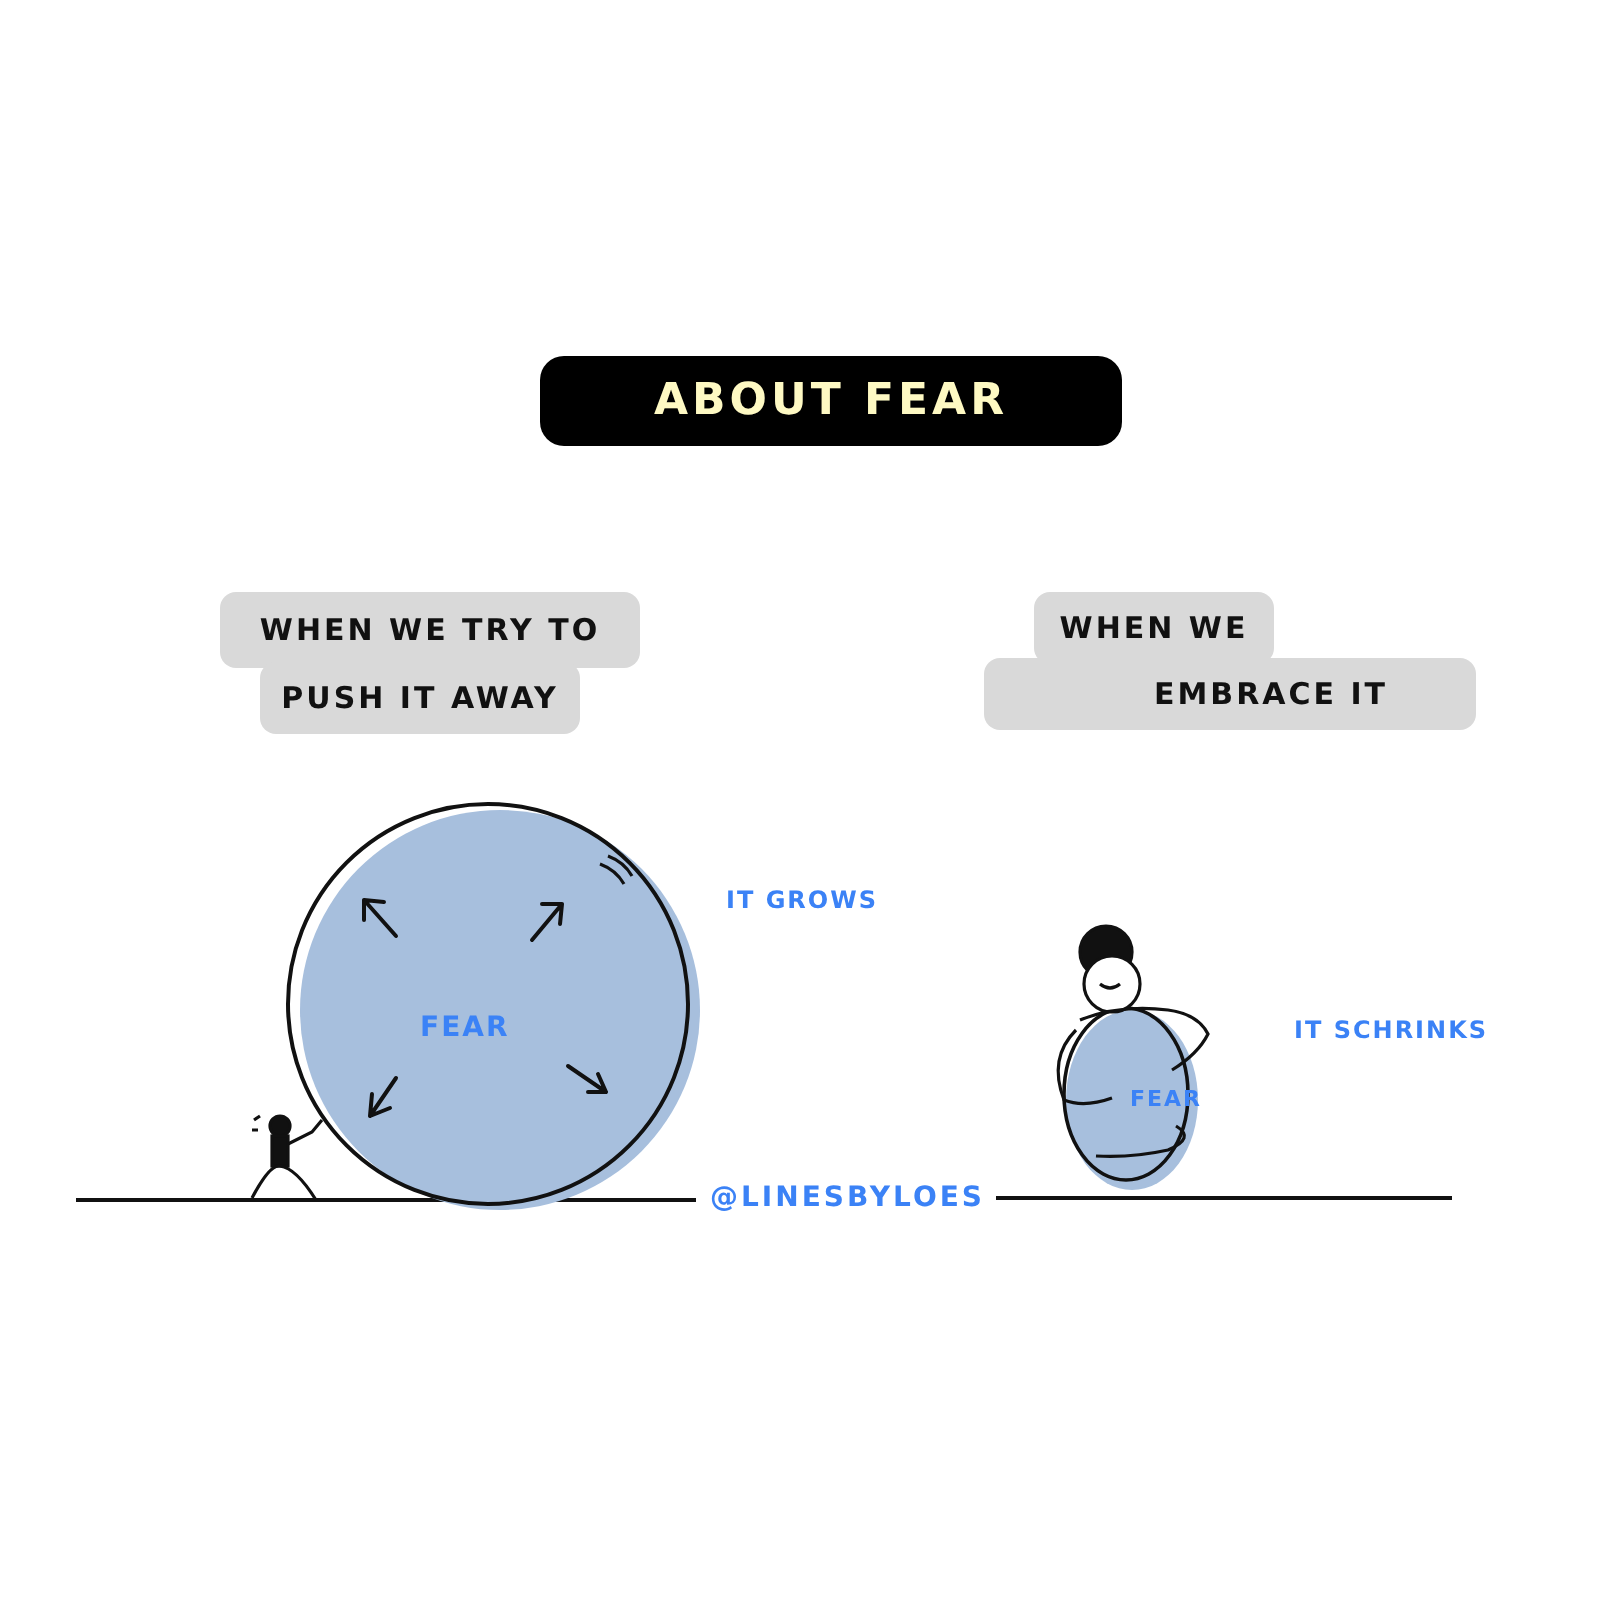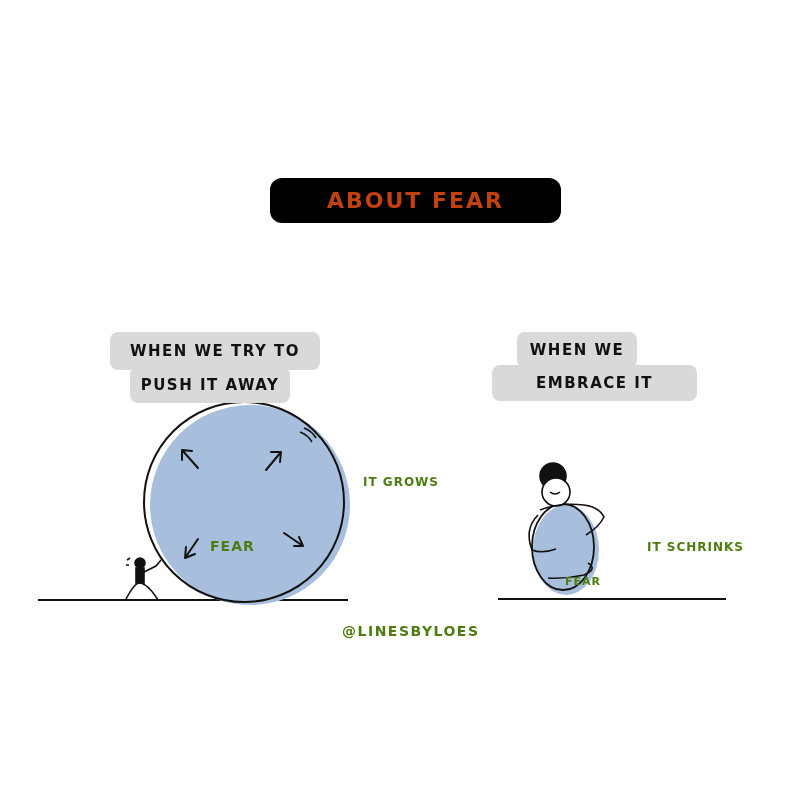--- a/index.html
+++ b/index.html
@@ -1,24 +1,24 @@
 <!DOCTYPE html>
 <html><head>
 <meta charset="utf-8">
 <style>
   html, body { margin: 0; padding: 0; background: #ffffff; }
   body { width: 800px; height: 800px; position: relative; overflow: hidden;
          font-family: "DejaVu Sans", sans-serif; }
   .title-pill { position: absolute; left: 270px; top: 178px; width: 291px; height: 45px;
-    background: #000; border-radius: 12px; color: #c2410c; display: flex; align-items: center;
+    background: #000; border-radius: 12px; color: #fef9c3; display: flex; align-items: center;
     justify-content: center; font-size: 22px; letter-spacing: 2px; font-weight: bold; }
   .pill { position: absolute; background: #d9d9d9; border-radius: 8px; color: #111;
     display: flex; align-items: center; justify-content: center; font-size: 15px;
-    letter-spacing: 1.5px; font-weight: bold; margin-top: 36px; }
-  .label { position: absolute; font-size: 12px; letter-spacing: 1px; color: #4d7c0f; font-weight: bold; margin-top: 32px; }
+    letter-spacing: 1.5px; font-weight: bold; }
+  .label { position: absolute; font-size: 12px; letter-spacing: 1px; color: #3b82f6; font-weight: bold; }
   svg { position: absolute; left: 0; top: 0; }
 </style>
 </head>
 <body>
 
 <svg width="800" height="800">
 
   <line x1="38" y1="600" x2="348" y2="600" stroke="#111" stroke-width="2"></line>
   <line x1="498" y1="599" x2="726" y2="599" stroke="#111" stroke-width="2"></line>
 
@@ -56,21 +56,21 @@
     <path d="M548 578 q18 1 36 -3 q14 -6 4 -12"></path>
   </g>
 </svg>
 
 <div class="title-pill">ABOUT FEAR</div>
 
 <div class="pill" style="left:110px;top:296px;width:210px;height:38px;">WHEN WE TRY TO</div>
 <div class="pill" style="left:130px;top:331px;width:160px;height:36px;">PUSH IT AWAY</div>
 
 <div class="pill" style="left:517px;top:296px;width:120px;height:36px;">WHEN WE</div>
-<div class="pill" style="left:492px;top:329px;width:205px;height:36px;">EMBRACE IT</div>
+<div class="pill" style="left:492px;top:329px;width:205px;height:36px;padding-left:41px;">EMBRACE IT</div>
 
 <div class="label" style="left:210px;top:506px;font-size:14px;">FEAR</div>
 <div class="label" style="left:363px;top:443px;">IT GROWS</div>
 
 <div class="label" style="left:565px;top:543px;font-size:11px;">FEAR</div>
 <div class="label" style="left:647px;top:508px;">IT SCHRINKS</div>
 
-<div class="label" style="left:342px;top:591px;font-size:14px;letter-spacing:1.5px;">@LINESBYLOES</div>
+<div class="label" style="left:355px;top:591px;font-size:14px;letter-spacing:1.5px;">@LINESBYLOES</div>
 
 </body></html>

